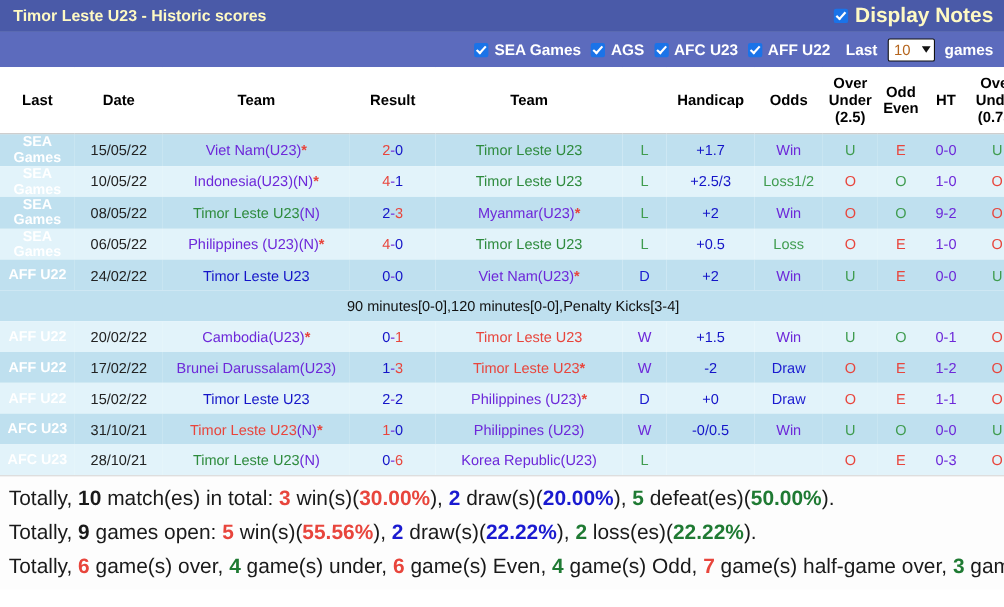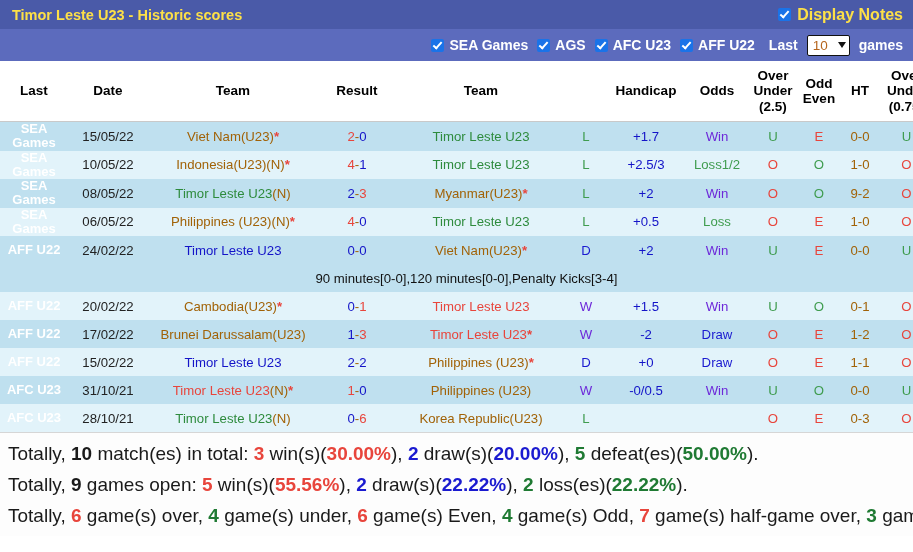--- a/index.html
+++ b/index.html
@@ -6,27 +6,27 @@
   body{
     width:913px;height:552px;overflow:hidden;
     font-family:"Liberation Sans", sans-serif;
     background:#ffffff;
     -webkit-font-smoothing:antialiased;
   }
   .app{width:913px;height:552px;position:relative;display:flex;flex-direction:column;}
 
   
   .titlebar{
-    height:29px;background:#4a5aa8;color:#fde047;
+    height:29px;background:#4a5aa8;color:#fef9c3;
     display:flex;align-items:center;justify-content:space-between;
     padding:0 10px 0 12px;box-sizing:border-box;
     font-size:14px;font-weight:bold;
   }
   .titlebar .ttl{letter-spacing:0px;font-size:14.5px;}
-  .notes-wrap{display:flex;align-items:center;gap:6px;font-size:16px;font-weight:bold;}
+  .notes-wrap{display:flex;align-items:center;gap:6px;font-size:19px;font-weight:bold;}
 
   
   .filterbar{
     height:32px;background:#5c6bbd;color:#ffffff;
     display:flex;align-items:center;justify-content:flex-end;
     padding:0 10px 0 12px;box-sizing:border-box;
     font-size:14px;font-weight:bold;gap:9px;
   }
   .fgroup{display:flex;align-items:center;gap:5px;}
   .lastlbl{margin-left:5px;}
@@ -73,21 +73,21 @@
     color:#ffffff;font-weight:bold;font-size:13px;
     line-height:1.1;padding:0;width:68px;
   }
   .m-sea{background:#8a5b2d;}
   .m-aff{background:#b39329;}
   .m-afc{background:#fa2c2c;}
 
   .star{color:#e8453c;font-weight:bold;}
   .c-red{color:#e8453c;}
   .c-green{color:#2e8b3d;}
-  .c-black{color:#a16207;}
+  .c-black{color:#6d28d9;}
   .c-dblue{color:#1414c8;}
   .c-wl-w{color:#6d28d9;}
   .c-wl-l{color:#3f9c4f;}
   .c-wl-d{color:#1a1ad0;}
   .ou-o{color:#e8453c;}
   .ou-u{color:#3f9c4f;}
   .oe-e{color:#e8453c;}
   .oe-o{color:#3f9c4f;}
 
   

